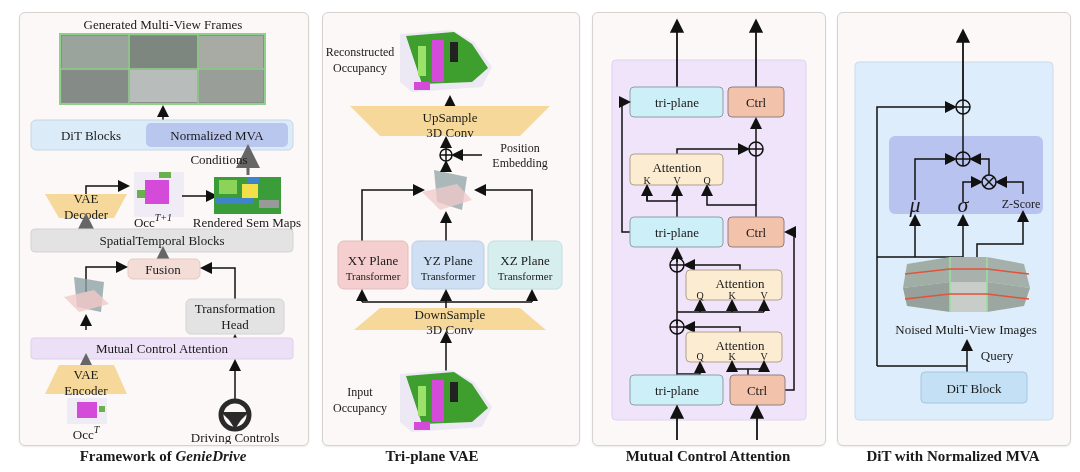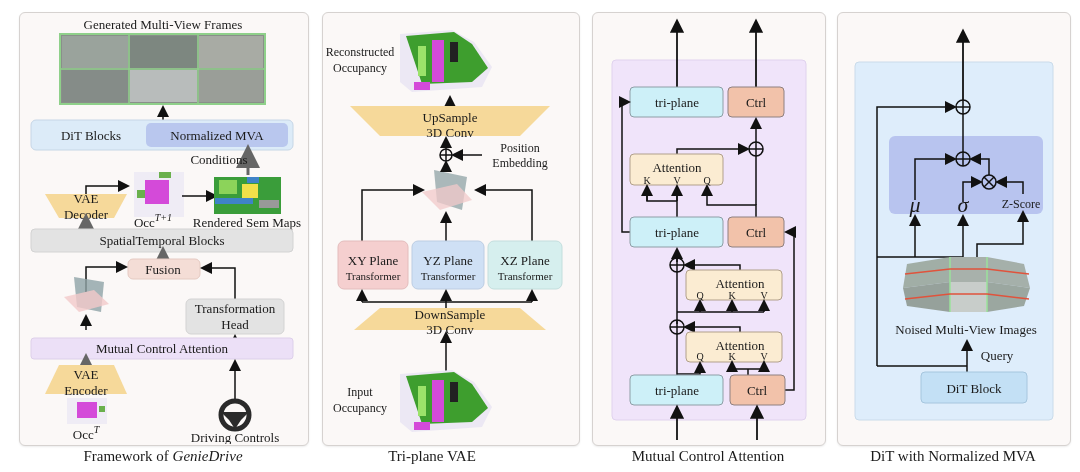--- a/index.html
+++ b/index.html
@@ -1,20 +1,20 @@
 <!DOCTYPE html>
 <html><head>
 <meta charset="utf-8">
 <style>
   html, body { margin:0; padding:0; background:#ffffff; }
   body { width:1080px; height:472px; position:relative; overflow:hidden;
          font-family:"Liberation Serif","DejaVu Serif",serif; color:#1a1a1a; }
   .panel { position:absolute; top:12px; height:432px; background:#fbf8f7;
            border:1px solid #d6d2d0; border-radius:6px; box-shadow:0 1px 2px rgba(0,0,0,.08); }
-  .caption { position:absolute; top:448px; font-size:15px; text-align:center; }
+  .caption { position:absolute; top:448px; font-size:15px; text-align:center;font-weight:bold; }
   svg text { font-family:"Liberation Serif","DejaVu Serif",serif; fill:#1a1a1a; }
   .abs { position:absolute; }
 </style>
 </head>
 <body>
 
 <div class="panel" style="left:19px;width:288px;"></div>
 <svg class="abs" style="left:19px;top:12px" width="288" height="432">
   <defs>
     <marker id="ah" markerWidth="8" markerHeight="8" refX="6" refY="4" orient="auto">

